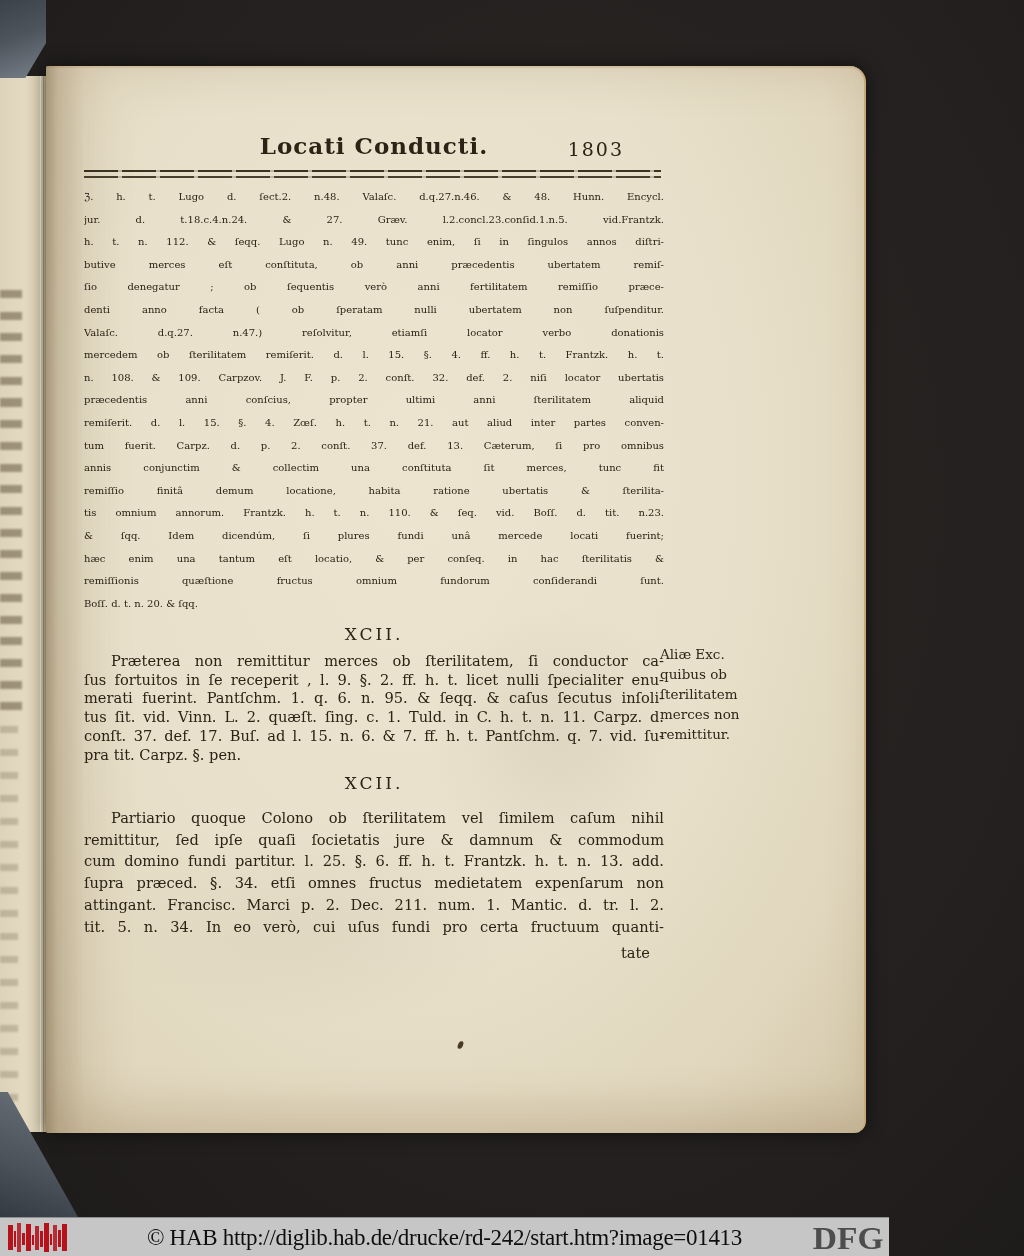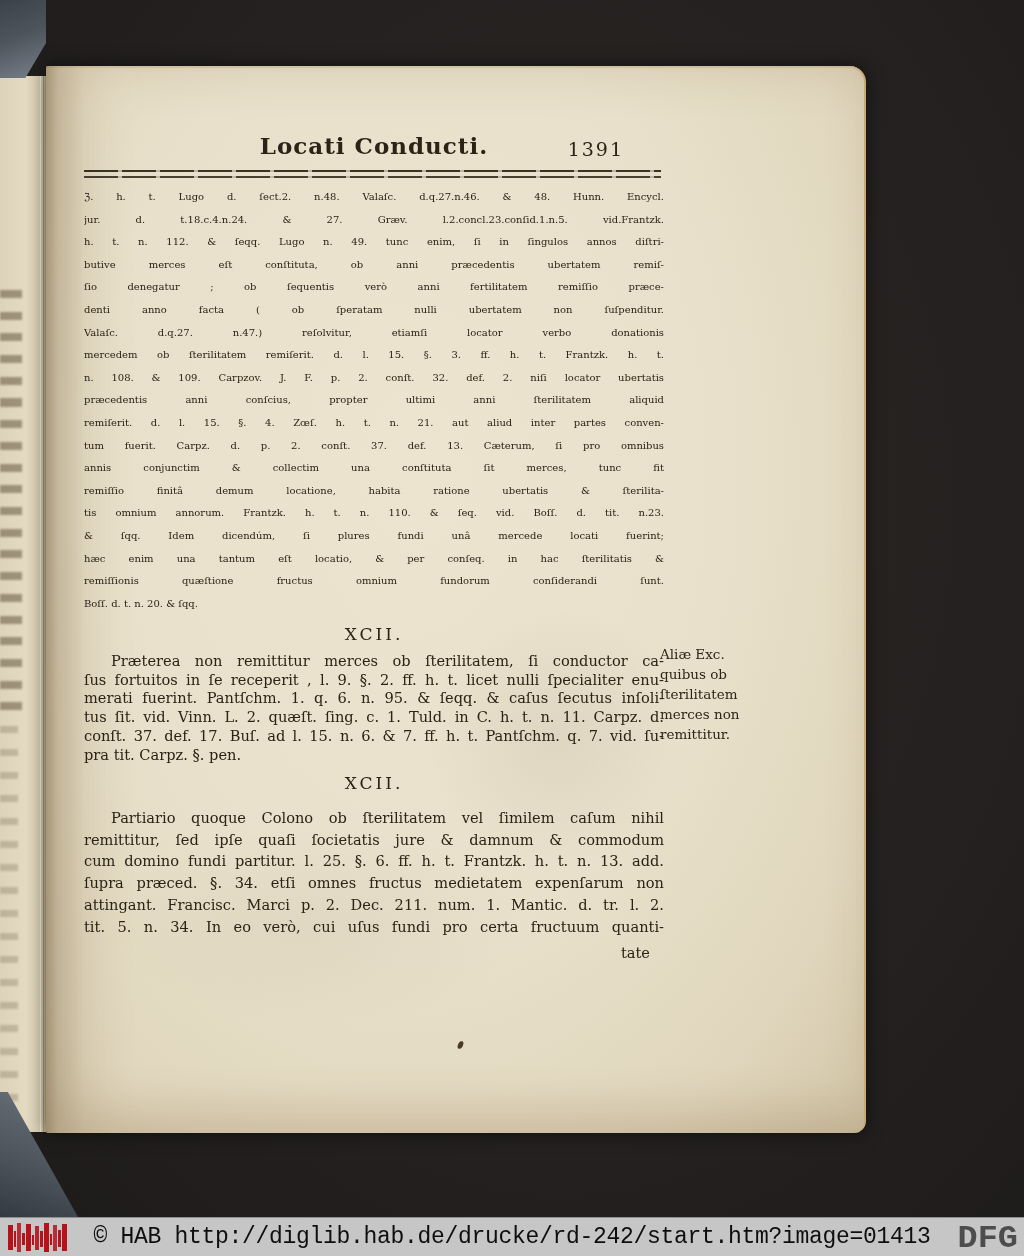--- a/index.html
+++ b/index.html
@@ -55,23 +55,23 @@
   .sec-head.xciii{top:707px;}
   .margin-note{position:absolute;left:614px;top:578px;width:112px;font-size:13.5px;line-height:20px;color:#2e2518;}
   .margin-note div{white-space:nowrap;}
   .stain1{position:absolute;left:380px;top:540px;width:260px;height:260px;border-radius:50%;
         background:radial-gradient(ellipse, rgba(110,100,80,.09), rgba(110,100,80,0) 70%);}
   .stain2{position:absolute;left:60px;top:760px;width:420px;height:200px;border-radius:50%;
         background:radial-gradient(ellipse, rgba(120,105,80,.07), rgba(120,105,80,0) 70%);}
   .speck{position:absolute;left:412px;top:975px;width:5px;height:8px;border-radius:60% 40% 60% 40%;
         background:#4a3a24;transform:rotate(18deg);}
   
-  .footer-bar{position:absolute;left:0;top:1217px;width:1024px;height:39px;z-index:5;
+  .footer-bar{position:absolute;left:0;top:1217px;width:848px;height:39px;z-index:5;
         background:#c6c6c6;border-top:1px solid #8f8f8f;
-        font-family:Liberation Mono, monospace;}
+        font-family:Liberation Serif, serif;padding-left:41px;}
   .hab-logo{position:absolute;left:8px;top:3px;}
   .copyright{position:absolute;left:0;top:0;width:100%;height:39px;line-height:39px;text-align:center;
         font-size:23px;color:#0e0e0e;letter-spacing:-0.3px;}
   .dfg{position:absolute;right:6px;top:0;height:39px;line-height:41px;
         font-size:31px;font-weight:800;color:#4d4d4d;letter-spacing:0px;transform:scaleX(1.08);transform-origin:right;}
 </style>
 </head>
 <body>
 
 <div class="stage">
@@ -83,33 +83,33 @@
     <div class="foldline2"></div>
   </div>
 
   <div class="page">
     <div class="gutter"></div>
     <div class="stain1"></div>
     <div class="stain2"></div>
 
     <div class="header-row">
       <div class="title">Locati Conducti.</div>
-      <div class="pagenum">1391</div>
+      <div class="pagenum">1803</div>
     </div>
     <div class="rule"></div>
 
     <div class="para para1">
       <div class="line">ℨ. h. t. Lugo d. ſect.2. n.48. Valaſc. d.q.27.n.46. &amp; 48. Hunn. Encycl.</div>
       <div class="line">jur. d. t.18.c.4.n.24. &amp; 27. Græv. l.2.concl.23.conſid.1.n.5. vid.Frantzk.</div>
       <div class="line">h. t. n. 112. &amp; ſeqq. Lugo n. 49. tunc enim, ſi in ſingulos annos diſtri-</div>
       <div class="line">butive merces eſt conſtituta, ob anni præcedentis ubertatem remiſ-</div>
       <div class="line">ſio denegatur ;  ob ſequentis verò anni fertilitatem remiſſio præce-</div>
       <div class="line">denti anno facta ( ob ſperatam nulli ubertatem non ſuſpenditur.</div>
       <div class="line">Valaſc. d.q.27. n.47.) reſolvitur, etiamſi locator verbo donationis</div>
-      <div class="line">mercedem ob ſterilitatem remiſerit. d. l. 15. §. 3. ff. h. t. Frantzk. h. t.</div>
+      <div class="line">mercedem ob ſterilitatem remiſerit. d. l. 15. §. 4. ff. h. t. Frantzk. h. t.</div>
       <div class="line">n. 108. &amp; 109. Carpzov. J. F. p. 2. conſt. 32. def. 2. niſi locator ubertatis</div>
       <div class="line">præcedentis anni conſcius,  propter ultimi anni ſterilitatem aliquid</div>
       <div class="line">remiſerit. d. l. 15. §. 4. Zœſ. h. t. n. 21. aut aliud inter partes conven-</div>
       <div class="line">tum fuerit. Carpz. d. p. 2. conſt. 37. def. 13.  Cæterum, ſi pro omnibus</div>
       <div class="line">annis conjunctim &amp; collectim una conſtituta ſit merces, tunc fit</div>
       <div class="line">remiſſio finitâ demum locatione, habita ratione ubertatis &amp; ſterilita-</div>
       <div class="line">tis omnium annorum.  Frantzk. h. t. n. 110. &amp; ſeq. vid. Boſſ. d. tit. n.23.</div>
       <div class="line">&amp; ſqq.  Idem dicendúm,  ſi plures fundi unâ mercede locati fuerint;</div>
       <div class="line">hæc enim una tantum eſt locatio,  &amp; per conſeq.  in hac ſterilitatis &amp;</div>
       <div class="line">remiſſionis quæſtione fructus omnium fundorum conſiderandi ſunt.</div>

